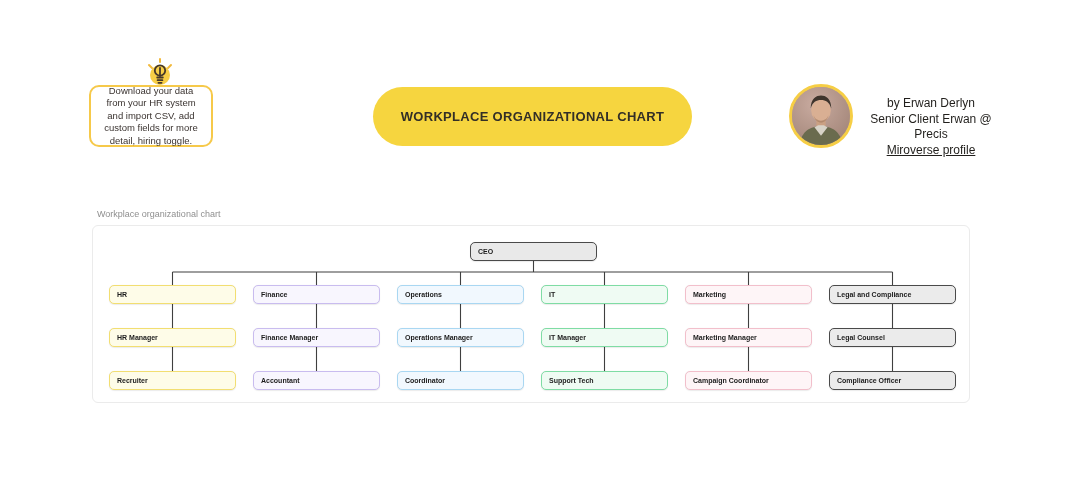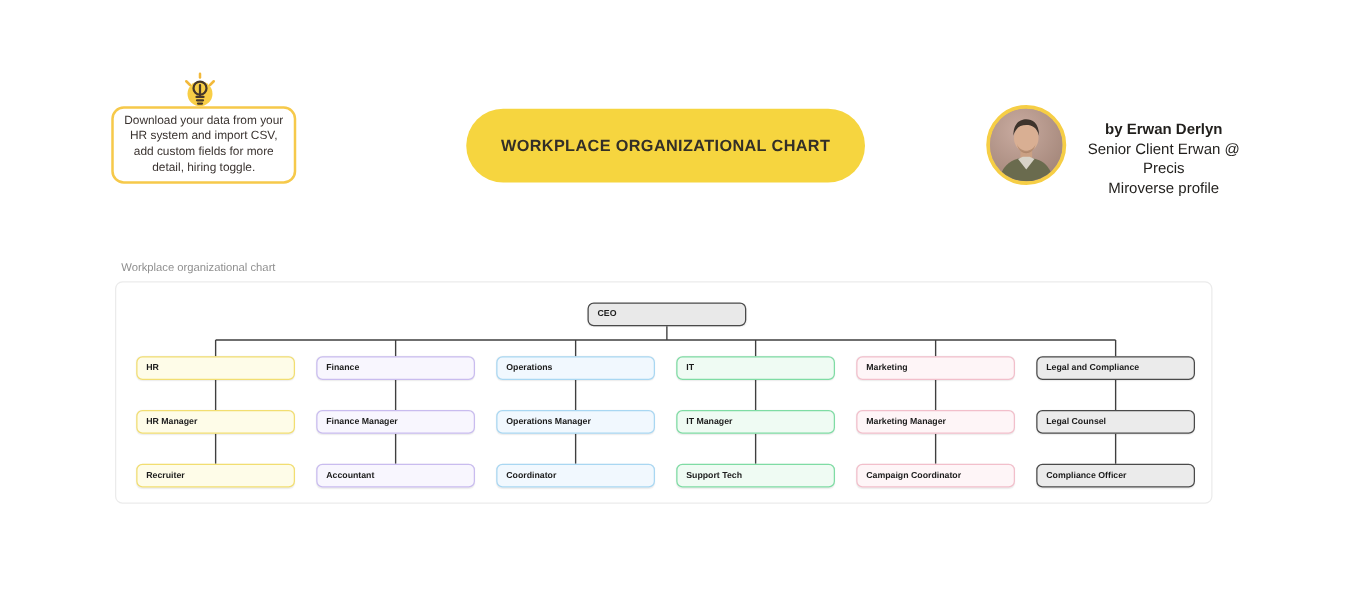--- a/index.html
+++ b/index.html
@@ -1,21 +1,21 @@
 <!DOCTYPE html>
 <html><head>
 <meta charset="utf-8">
 <style>
   * { margin: 0; padding: 0; box-sizing: border-box; }
   html, body { width: 1080px; height: 480px; background: #ffffff; overflow: hidden; }
   body { font-family: "Liberation Sans", sans-serif; position: relative; color: #222; }
 
   
   .hint-card {
-    position: absolute; left: 89px; top: 85px; width: 148px; height: 62px;
+    position: absolute; left: 89px; top: 85px; width: 124px; height: 62px;
     background: #ffffff; border: 2.5px solid #F6C94A; border-radius: 10px;
     display: flex; align-items: center; justify-content: center;
     padding: 4px 8px;
   }
   .hint-card .hint-text {
     font-size: 9.5px; line-height: 1.32; text-align: center; color: #3a3330;
   }
   .bulb-icon { position: absolute; left: 145px; top: 57px; width: 30px; height: 32px; z-index: 2; }
 
   
@@ -31,22 +31,22 @@
   
   .avatar {
     position: absolute; left: 789px; top: 84px; width: 64px; height: 64px;
     border-radius: 50%; border: 3px solid #F6CE45; overflow: hidden; background: #b79a8e;
   }
   .avatar svg { display: block; width: 100%; height: 100%; }
   .author-block {
     position: absolute; left: 863px; top: 96px; width: 136px;
     text-align: center; font-size: 12px; line-height: 15.5px; color: #211f1c;
   }
-  .author-byline { font-weight: bold; }
-  .author-link { color: #211f1c; cursor: pointer; }
+  .author-byline { font-weight: normal; }
+  .author-link { text-decoration: underline; color: #211f1c; cursor: pointer; }
 
   
   .frame-label {
     position: absolute; left: 97px; top: 209px; font-size: 9px; color: #8f8f8f;
   }
   .frame {
     position: absolute; left: 92px; top: 225px; width: 878px; height: 178px;
     background: #ffffff; border: 1px solid #ebebeb; border-radius: 6px;
   }
   .connectors { position: absolute; left: 0; top: 0; width: 878px; height: 178px; }

